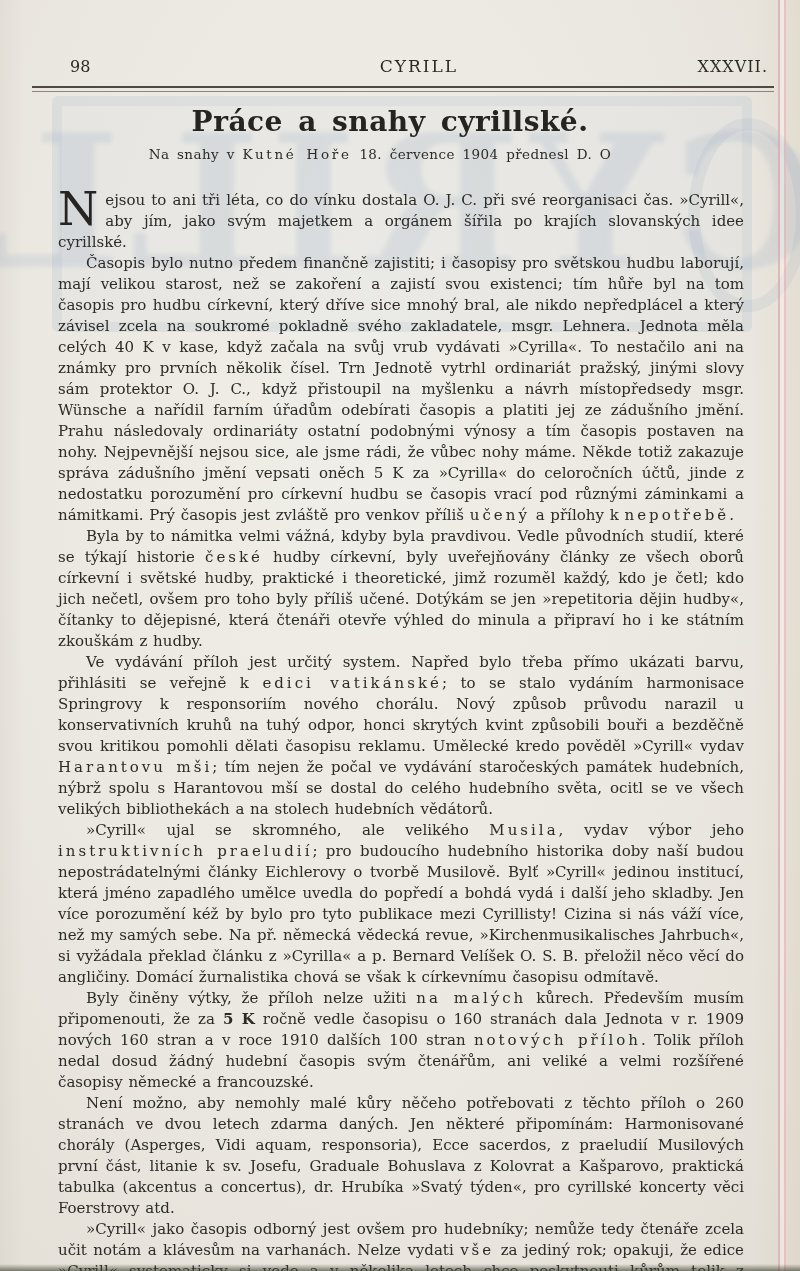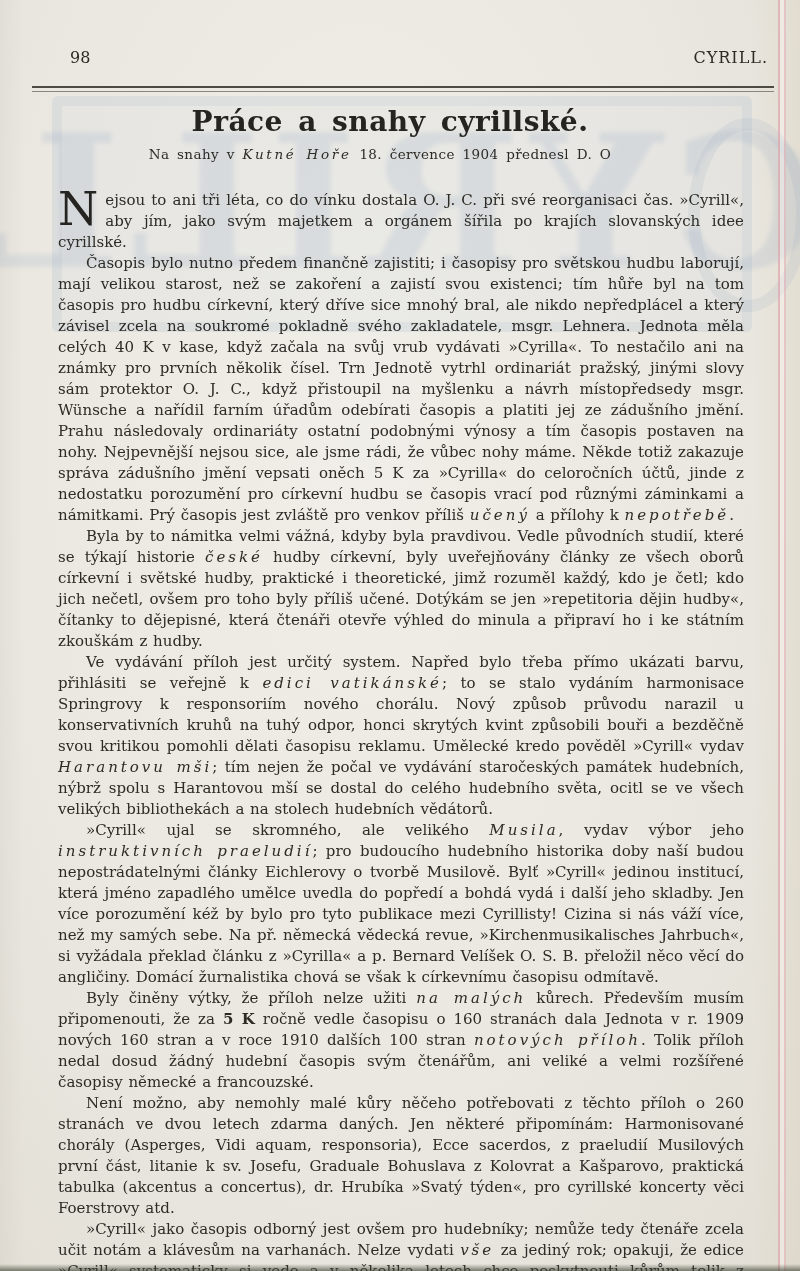--- a/index.html
+++ b/index.html
@@ -57,21 +57,21 @@
     border-right: 2px solid rgba(214,140,150,0.40);
     background: rgba(255,255,255,0.35);
   }
   .bottom-edge {
     position: absolute; left: 0; right: 0; bottom: 0; height: 7px;
     background: linear-gradient(to bottom, rgba(70,75,60,0), rgba(60,66,50,0.65));
   }
 
   
   .header {
-    position: absolute; top: 48px; left: 70px; right: 32px;
+    position: absolute; top: 56px; left: 70px; right: 32px;
     display: flex; justify-content: space-between; align-items: center;
     font-size: 16px;
     gap: 9px;
   }
   .header .left  { flex: 1; text-align: left; }
   .header .mid   { flex: 2; text-align: center; letter-spacing: 2px; font-size: 17px; }
   .header .right { flex: 1; text-align: right; letter-spacing: 1px; }
   .header-rule {
     position: absolute; top: 86px; left: 32px; right: 26px; height: 3px;
     border-top: 2px solid var(--rule_dark);
@@ -102,33 +102,34 @@
     word-spacing: 1px;
   }
   .article p.para { margin: 0; text-indent: 28px; }
   .article p.first { text-indent: 0; }
   .dropcap {
     float: left;
     font-size: 46px; line-height: 37px;
     padding: 1px 7px 0 0;
     color: #262420;
   }
-  .spaced { letter-spacing: 0.2em; font-style: italic; }
+  .spaced { letter-spacing: 0.2em; }
   .bold { font-weight: bold; }
 </style>
 </head>
 <body>
 
 <div class="bleed-frame"></div>
 <div class="bleed-text">CYRILL</div>
 <div class="bleed-circle"></div>
 
 <div class="header">
   <span class="left">98</span>
-  <span class="right">CYRILL.</span>
+  <span class="mid">CYRILL</span>
+  <span class="right">XXXVII.</span>
 </div>
 <div class="header-rule"></div>
 
 <div class="title">Práce a snahy cyrillské.</div>
 <div class="subtitle"><span>Na snahy v </span><span class="spaced">Kutné Hoře</span><span> 18. července 1904 přednesl D. O</span></div>
 
 <div class="article">
     <p class="para first"><span class="dropcap">N</span><span>ejsou to ani tři léta, co do vínku dostala O. J. C. při své reorganisaci čas. »Cyrill«, aby jím, jako svým majetkem a orgánem šířila po krajích slovanských idee cyrillské.</span></p>
     <p class="para"><span>Časopis bylo nutno předem finančně zajistiti; i časopisy pro světskou hudbu laborují, mají velikou starost, než se zakoření a zajistí svou existenci; tím hůře byl na tom časopis pro hudbu církevní, který dříve sice mnohý bral, ale nikdo nepředplácel a který závisel zcela na soukromé pokladně svého zakladatele, msgr. Lehnera. Jednota měla celých 40 K v kase, když začala na svůj vrub vydávati »Cyrilla«. To nestačilo ani na známky pro prvních několik čísel. Trn Jednotě vytrhl ordinariát pražský, jinými slovy sám protektor O. J. C., když přistoupil na myšlenku a návrh místopředsedy msgr. Wünsche a nařídil farním úřadům odebírati časopis a platiti jej ze zádušního jmění. Prahu následovaly ordinariáty ostatní podobnými výnosy a tím časopis postaven na nohy. Nejpevnější nejsou sice, ale jsme rádi, že vůbec nohy máme. Někde totiž zakazuje správa zádušního jmění vepsati oněch 5 K za »Cyrilla« do celoročních účtů, jinde z nedostatku porozumění pro církevní hudbu se časopis vrací pod různými záminkami a námitkami. Prý časopis jest zvláště pro venkov příliš </span><span class="spaced">učený</span><span> a přílohy k </span><span class="spaced">nepotřebě</span><span>.</span></p>
     <p class="para"><span>Byla by to námitka velmi vážná, kdyby byla pravdivou. Vedle původních studií, které se týkají historie </span><span class="spaced">české</span><span> hudby církevní, byly uveřejňovány články ze všech oborů církevní i světské hudby, praktické i theoretické, jimž rozuměl každý, kdo je četl; kdo jich nečetl, ovšem pro toho byly příliš učené. Dotýkám se jen »repetitoria dějin hudby«, čítanky to dějepisné, která čtenáři otevře výhled do minula a připraví ho i ke státním zkouškám z hudby.</span></p>

